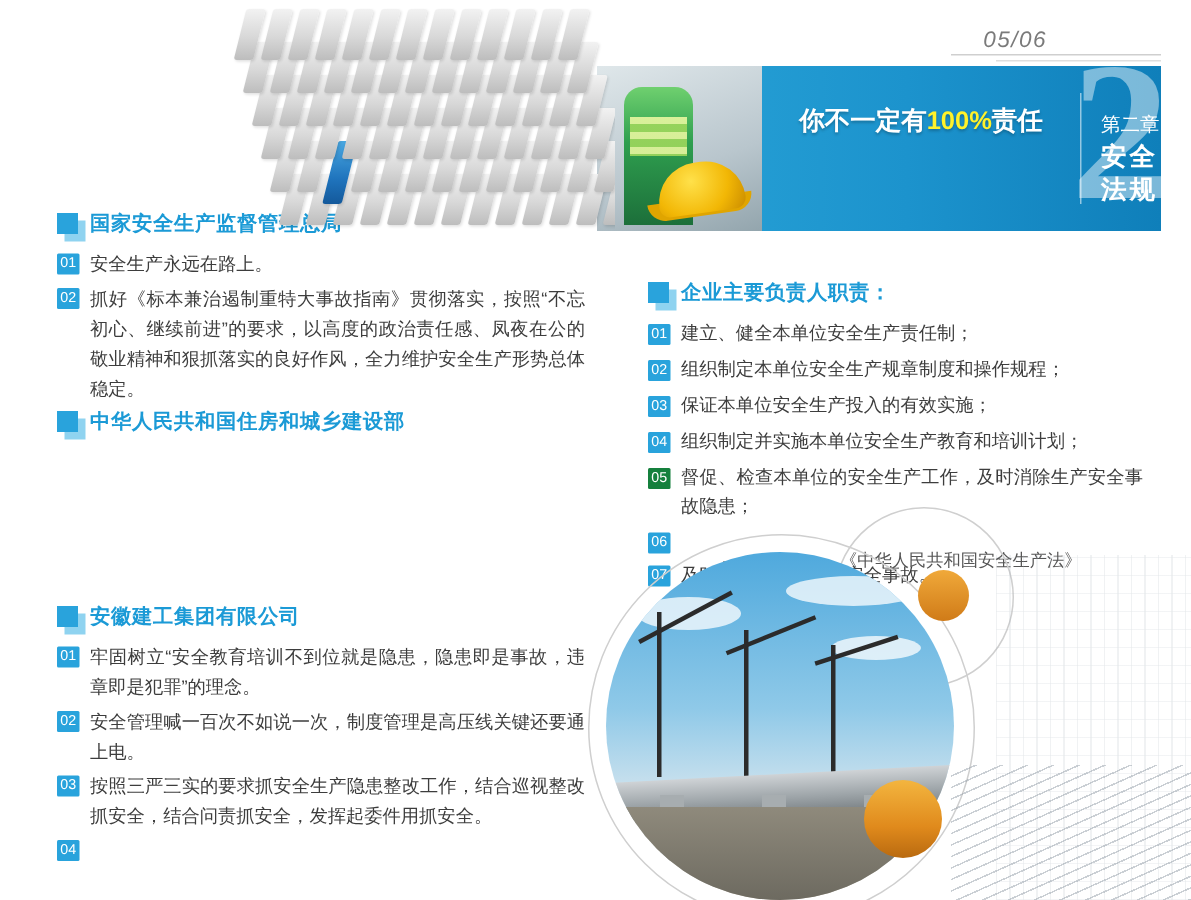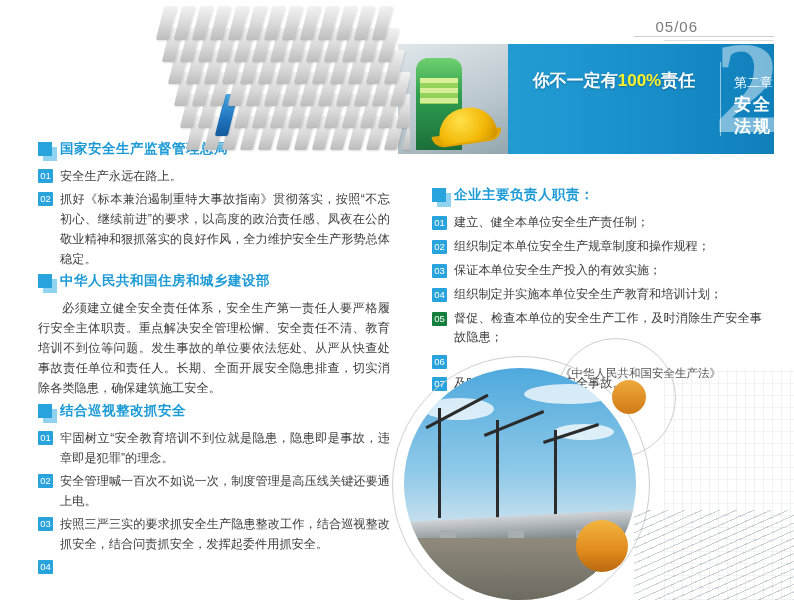--- a/index.html
+++ b/index.html
@@ -7,21 +7,21 @@
     width:794px;height:600px;overflow:hidden;position:relative;
     background:#ffffff;
     font-family:"Liberation Sans","DejaVu Sans",sans-serif;
     color:#3a3a3a;
   }
   .page{position:absolute;inset:0;}
 
   
   .pagenum{
     position:absolute;top:18px;right:96px;
-    font-size:15px;color:#7a7a7a;letter-spacing:1px;
+    font-size:15px;color:#7a7a7a;letter-spacing:1px;font-style:italic;
   }
   .topline{
     position:absolute;top:36px;right:20px;width:140px;height:1px;background:#cfcfcf;
   }
   .topline2{
     position:absolute;top:40px;right:20px;width:110px;height:1px;background:#dedede;
   }
 
   
   .banner{
@@ -279,27 +279,26 @@
       <span class="badge">02</span>
       <span class="txt">抓好《标本兼治遏制重特大事故指南》贯彻落实，按照“不忘初心、继续前进”的要求，以高度的政治责任感、凤夜在公的敬业精神和狠抓落实的良好作风，全力维护安全生产形势总体稳定。</span>
     </div>
   </div>
 
   <div class="sec" style="top:272px;width:352px;">
     <div class="sec-head">
       <span class="sq"></span>
       <span class="sec-title">中华人民共和国住房和城乡建设部</span>
     </div>
-    <div class="para">必须建立健全安全责任体系，安全生产第一责任人要严格履行安全主体职责。重点解决安全管理松懈、安全责任不清、教育培训不到位等问题。发生事故的单位要依法惩处、从严从快查处事故责任单位和责任人。长期、全面开展安全隐患排查，切实消除各类隐患，确保建筑施工安全。</div>
   </div>
 
   <div class="sec" style="top:402px;width:352px;">
     <div class="sec-head">
       <span class="sq"></span>
-      <span class="sec-title">结合巡视整改抓安全</span>
+      <span class="sec-title">安徽建工集团有限公司</span>
     </div>
     <div class="item">
       <span class="badge">01</span>
       <span class="txt">牢固树立“安全教育培训不到位就是隐患，隐患即是事故，违章即是犯罪”的理念。</span>
     </div>
     <div class="item">
       <span class="badge">02</span>
       <span class="txt">安全管理喊一百次不如说一次，制度管理是高压线关键还要通上电。</span>
     </div>
     <div class="item">

